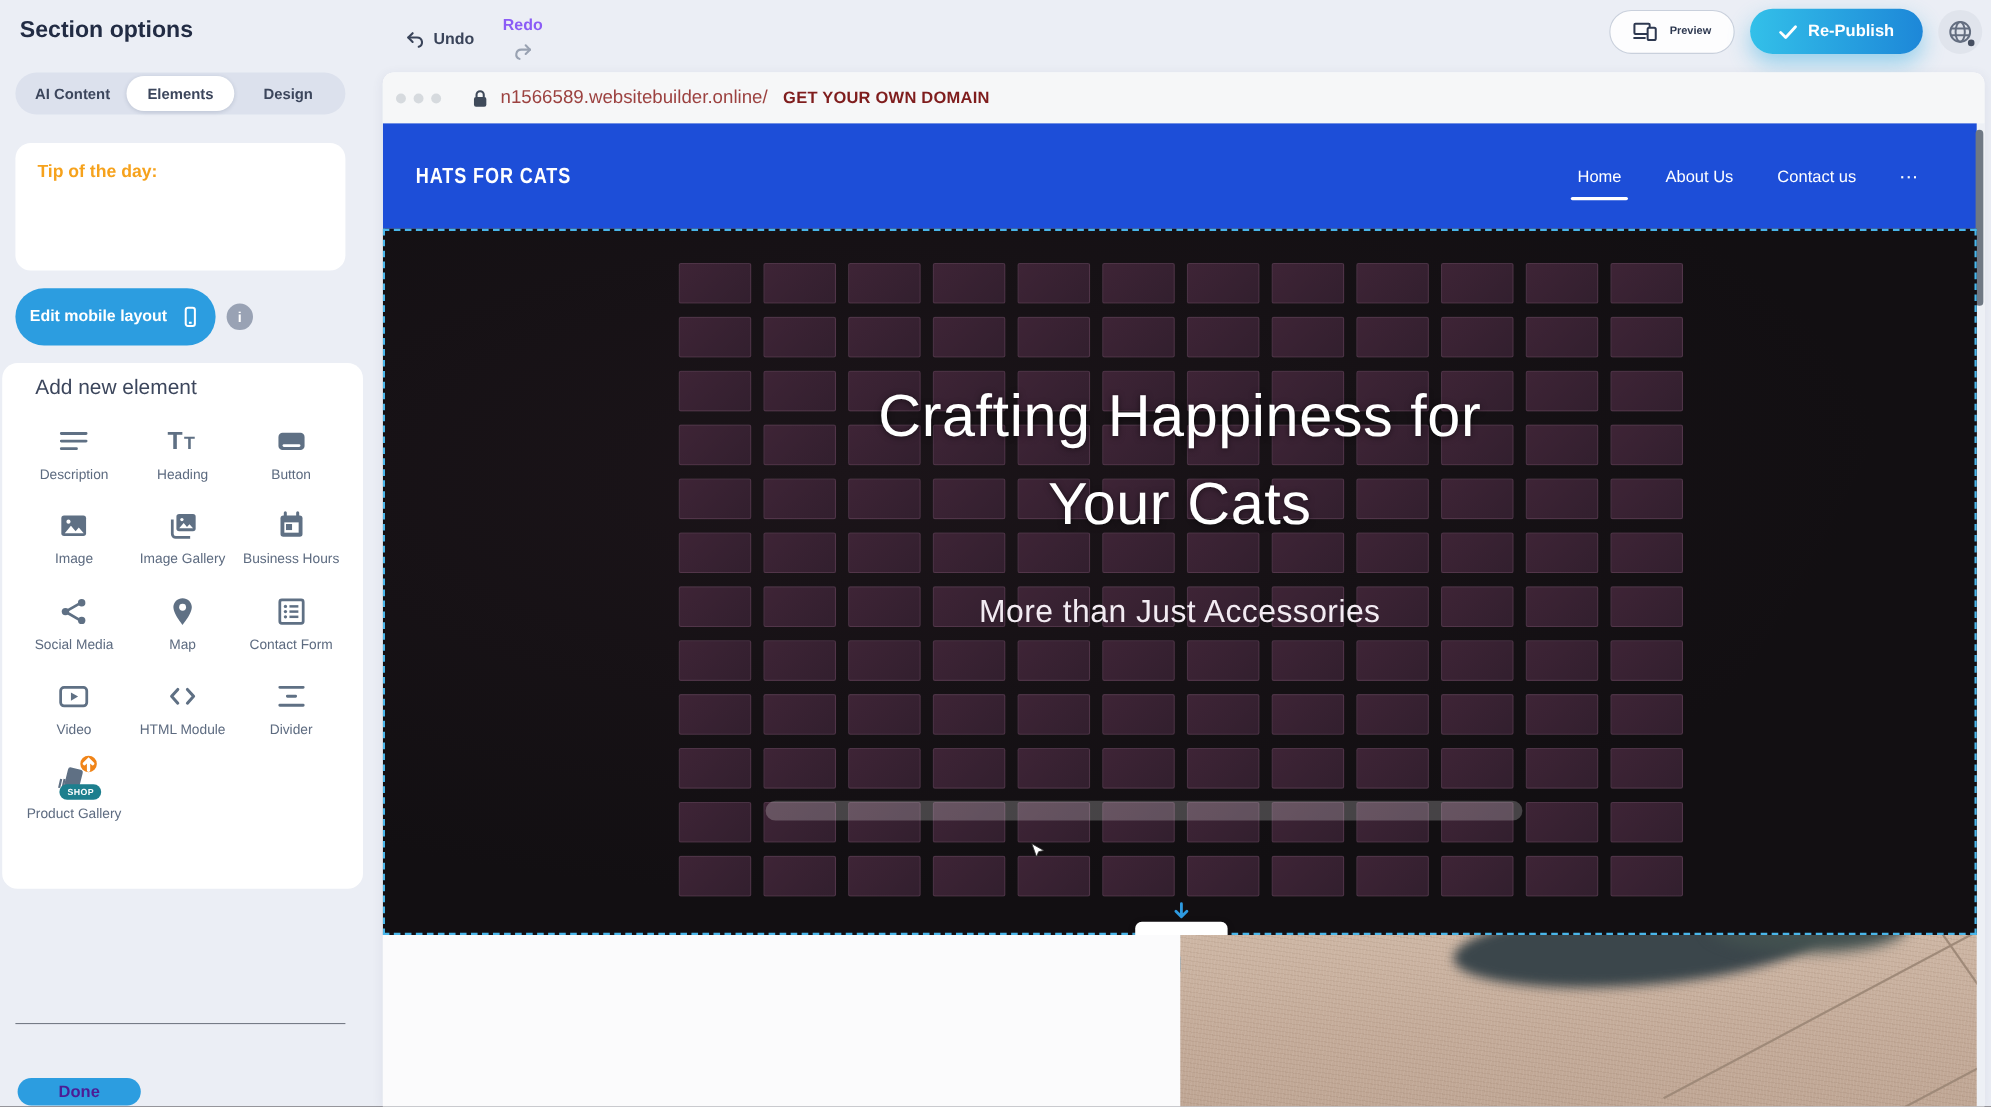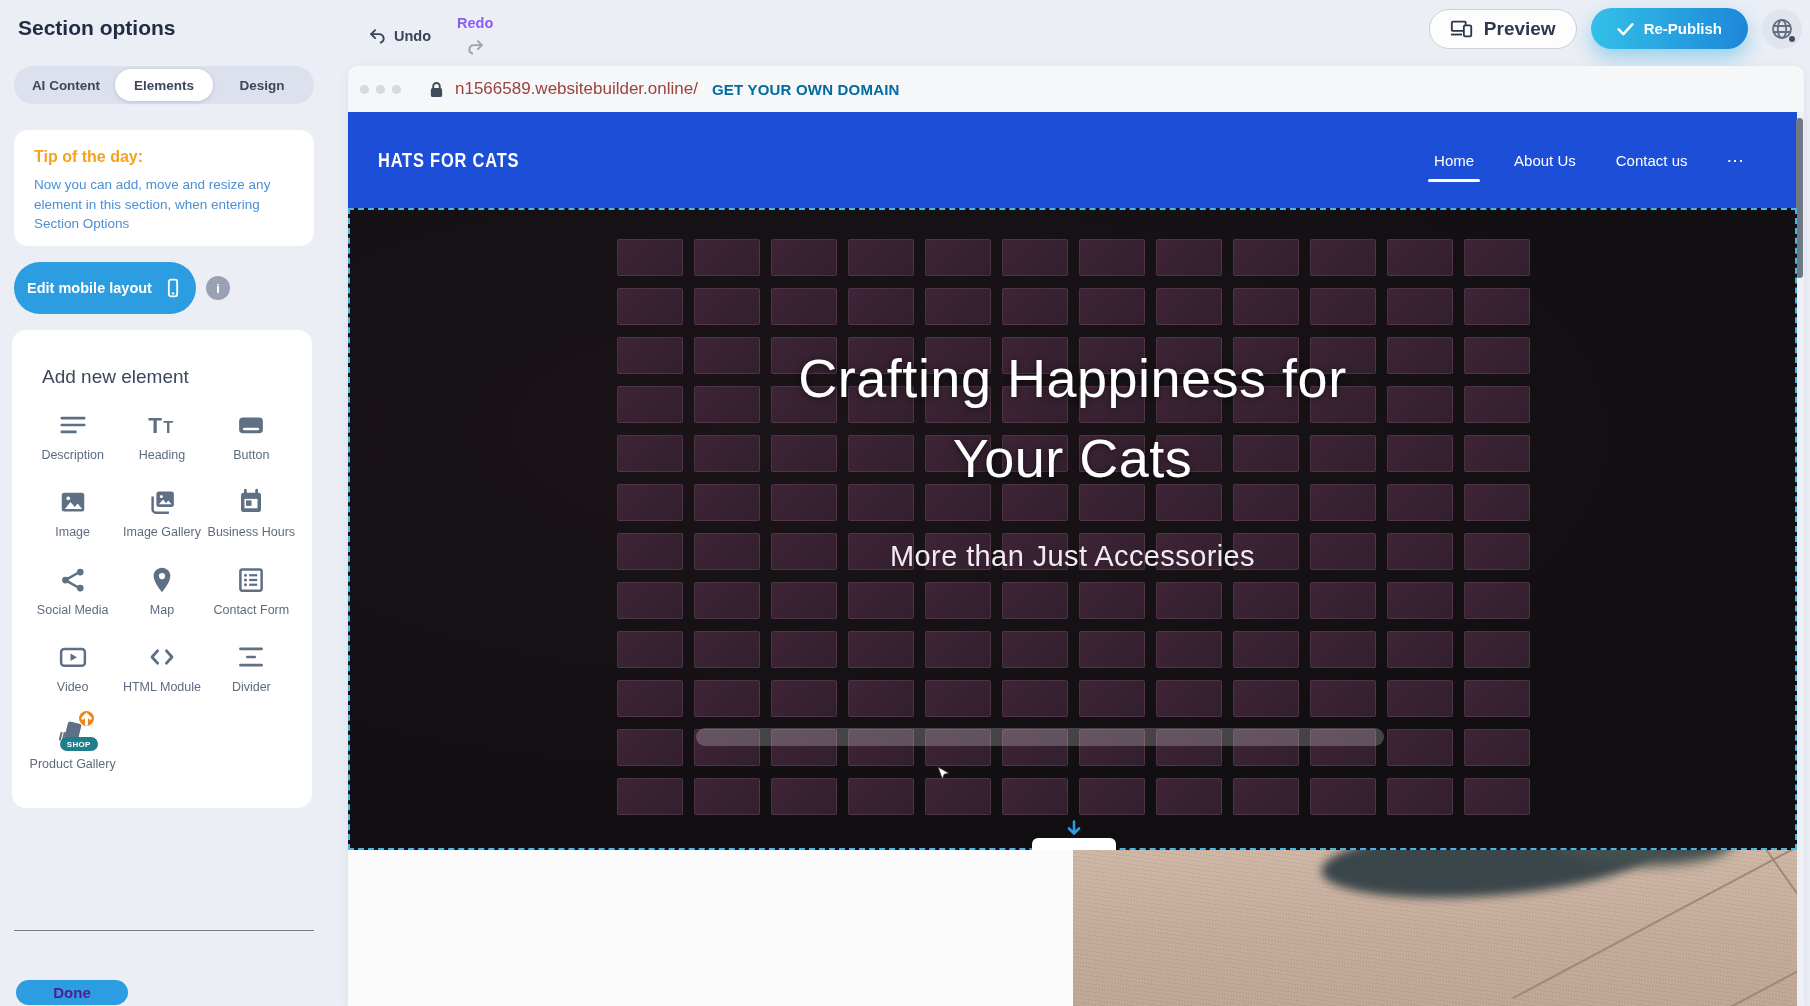--- a/index.html
+++ b/index.html
@@ -5,55 +5,55 @@
   * { margin:0; padding:0; box-sizing:border-box; }
   html,body { width:1810px; height:1006px; overflow:hidden; }
   body { font-family:"Liberation Sans", sans-serif; background:#ebeef5; position:relative; color:#2d3850; }
 
   
   .panel-title { position:absolute; left:18px; top:16px; font-size:21px; font-weight:700; color:#222c44; }
   .undo-redo { position:absolute; left:368px; top:15px; display:flex; align-items:center; gap:26px; }
   .tool-btn { display:flex; align-items:center; gap:7px; font-size:14.5px; font-weight:700; color:#3a445a; cursor:pointer; }
   .tool-btn.disabled { color:#8b5cf6;flex-direction:column; }
   .top-right { position:absolute; right:8px; top:8px; display:flex; align-items:center; gap:14px; }
-  .preview-btn { height:40px; padding:0 20px; border-radius:22px; border:1.5px solid #c9d0dc; background:#fdfdfe; display:flex; align-items:center; gap:10px; font-size:19px; font-weight:700; color:#2d3850; cursor:pointer; }
+  .preview-btn { height:40px; padding:0 20px; border-radius:22px; border:1.5px solid #c9d0dc; background:#fdfdfe; display:flex; align-items:center; gap:10px; font-size:10px; font-weight:700; color:#2d3850; cursor:pointer; }
   .republish-btn { height:41px; padding:0 26px; border-radius:22px; border:none; background:linear-gradient(90deg,#33c0e9,#1d87d8); display:flex; align-items:center; gap:10px; font-size:15px; font-weight:700; color:#fff; cursor:pointer; box-shadow:0 9px 20px rgba(45,170,225,.45); }
   .globe-btn { width:40px; height:40px; border-radius:50%; background:#e0e4ec; display:flex; align-items:center; justify-content:center; position:relative; cursor:pointer; }
   .globe-btn::after { content:""; position:absolute; right:7px; bottom:7px; width:6px; height:6px; border-radius:50%; background:#454e60; }
 
   
   .sidebar { position:absolute; left:0; top:0; width:340px; height:1006px; }
   .tabbar { position:absolute; left:14px; top:66px; width:300px; height:38px; background:#dce1ed; border-radius:19px; display:flex; padding:3px; }
   .tab { flex:1; display:flex; align-items:center; justify-content:center; font-size:13.5px; font-weight:700; color:#3c465c; border-radius:16px; cursor:pointer; }
   .tab.active { background:#fff; box-shadow:0 1px 4px rgba(40,55,90,.18); }
   .tip-card { position:absolute; left:14px; top:130px; width:300px; height:116px; background:#fff; border-radius:14px; padding:18px 20px; }
   .tip-title { color:#f6a21c; font-size:16px; font-weight:700; }
   .tip-body { margin-top:9px; color:#4b8fd5; font-size:13.5px; line-height:1.45; }
   .edit-mobile-btn { position:absolute; left:14px; top:262px; width:182px; height:52px; border-radius:26px; border:none; background:#2c9de0; color:#fff; font-size:14.5px; font-weight:700; display:flex; align-items:center; justify-content:center; gap:11px; cursor:pointer; font-family:inherit; }
   .info-dot { position:absolute; left:206px; top:276px; width:24px; height:24px; border-radius:50%; background:#99a2b4; color:#fff; font-size:13px; font-weight:700; display:flex; align-items:center; justify-content:center; cursor:pointer; }
-  .add-card { position:absolute; left:12px; top:330px; width:300px; height:478px; background:#fff; border-radius:14px; padding:36px 16px; }
+  .add-card { position:absolute; left:2px; top:330px; width:328px; height:478px; background:#fff; border-radius:14px; padding:12px 16px; }
   .add-title { font-size:19px; color:#3c465c; font-weight:500; margin-left:14px; }
   .el-grid { margin-top:22px; display:grid; grid-template-columns:repeat(3,1fr); row-gap:24px; justify-items:center; }
   .el-item { width:88px; display:flex; flex-direction:column; align-items:center; cursor:pointer; }
   .el-item svg { width:30px; height:30px; }
   .el-label { margin-top:7px; font-size:12.5px; color:#5d6b80; text-align:center; line-height:1.3; }
   .pg-wrap { position:relative; width:34px; height:30px; }
   .pg-badge-up { position:absolute; right:-4px; top:-8px; width:15px; height:15px; border-radius:50%; background:#f08418; display:flex; align-items:center; justify-content:center; }
   .pg-shop { position:absolute; right:-8px; bottom:-2px; background:#1d7f8e; color:#fff; font-size:8px; font-weight:700; padding:2.5px 7px; border-radius:8px; letter-spacing:.3px; }
   .sidebar-divider { position:absolute; left:14px; top:930px; width:300px; height:1px; background:#757b86; }
   .done-btn { position:absolute; left:16px; top:956px; width:112px; height:25px; border-radius:19px; border:none; background:#2c9de0; color:#4c1d95; font-size:15px; font-weight:700; cursor:pointer; font-family:inherit;margin-top:24px; }
 
   
   .browser { position:absolute; left:348px; top:66px; width:1456px; height:940px; background:#fff; border-radius:10px 10px 0 0; box-shadow:0 2px 10px rgba(60,70,100,.08); }
   .chrome { height:46px; background:#f6f7f8; border-radius:10px 10px 0 0; display:flex; align-items:center; padding-left:10px; }
   .traffic { display:flex; gap:7px; margin-left:2px; }
   .traffic span { width:9px; height:9px; border-radius:50%; background:#d6dade; }
   .urlbar { display:flex; align-items:center; gap:11px; margin-left:28px; cursor:pointer; }
   .url-text { font-size:17px; color:#9c4240; }
-  .domain-link { font-size:15px; font-weight:700; color:#0369a1; margin-left:14px; letter-spacing:.2px; cursor:pointer; }
+  .domain-link { font-size:15px; font-weight:700; color:#7f1d1d; margin-left:14px; letter-spacing:.2px; cursor:pointer; }
 
   
   .site { position:absolute; left:0; top:46px; width:1456px; height:894px; background:#edf0f5; overflow:hidden; }
   .site-header { position:absolute; left:0; top:0; width:1449px; height:96px; background:#1d4ed8; display:flex; align-items:center; padding:0 52px 0 30px; }
   .logo { font-size:20px; font-weight:700; color:#fff; letter-spacing:1px; transform:scaleX(.82); transform-origin:left center; white-space:nowrap; }
   .nav { margin-left:auto; display:flex; align-items:center; gap:40px; }
   .nav-item { color:#fff; font-size:15px; cursor:pointer; position:relative; }
   .nav-item.active::after { content:""; position:absolute; left:-6px; right:-6px; bottom:-13px; height:2.5px; background:#fff; border-radius:2px; }
   .nav-item.more { font-weight:700; letter-spacing:1.5px; font-size:13px; }
   .scroll-thumb { position:absolute; right:1px; top:6px; width:7px; height:160px; border-radius:4px; background:#6f7884; cursor:pointer; }
@@ -139,21 +139,20 @@
 <aside class="sidebar">
 
   <div class="tabbar">
     <div class="tab">AI Content</div>
     <div class="tab active">Elements</div>
     <div class="tab">Design</div>
   </div>
 
   <div class="tip-card">
     <div class="tip-title">Tip of the day:</div>
-    <div class="tip-body">Now you can add, move and resize any element in this section, when entering Section Options</div>
   </div>
 
   <button class="edit-mobile-btn">
     <span>Edit mobile layout</span>
     <svg width="20" height="22" viewBox="0 0 24 24" fill="none" stroke="#fff" stroke-width="2.2">
         <rect x="7" y="2" width="10" height="20" rx="2.5"></rect>
         <path d="M10.5 18.5h3"></path>
       </svg>
   </button>
   <div class="info-dot">i</div>

